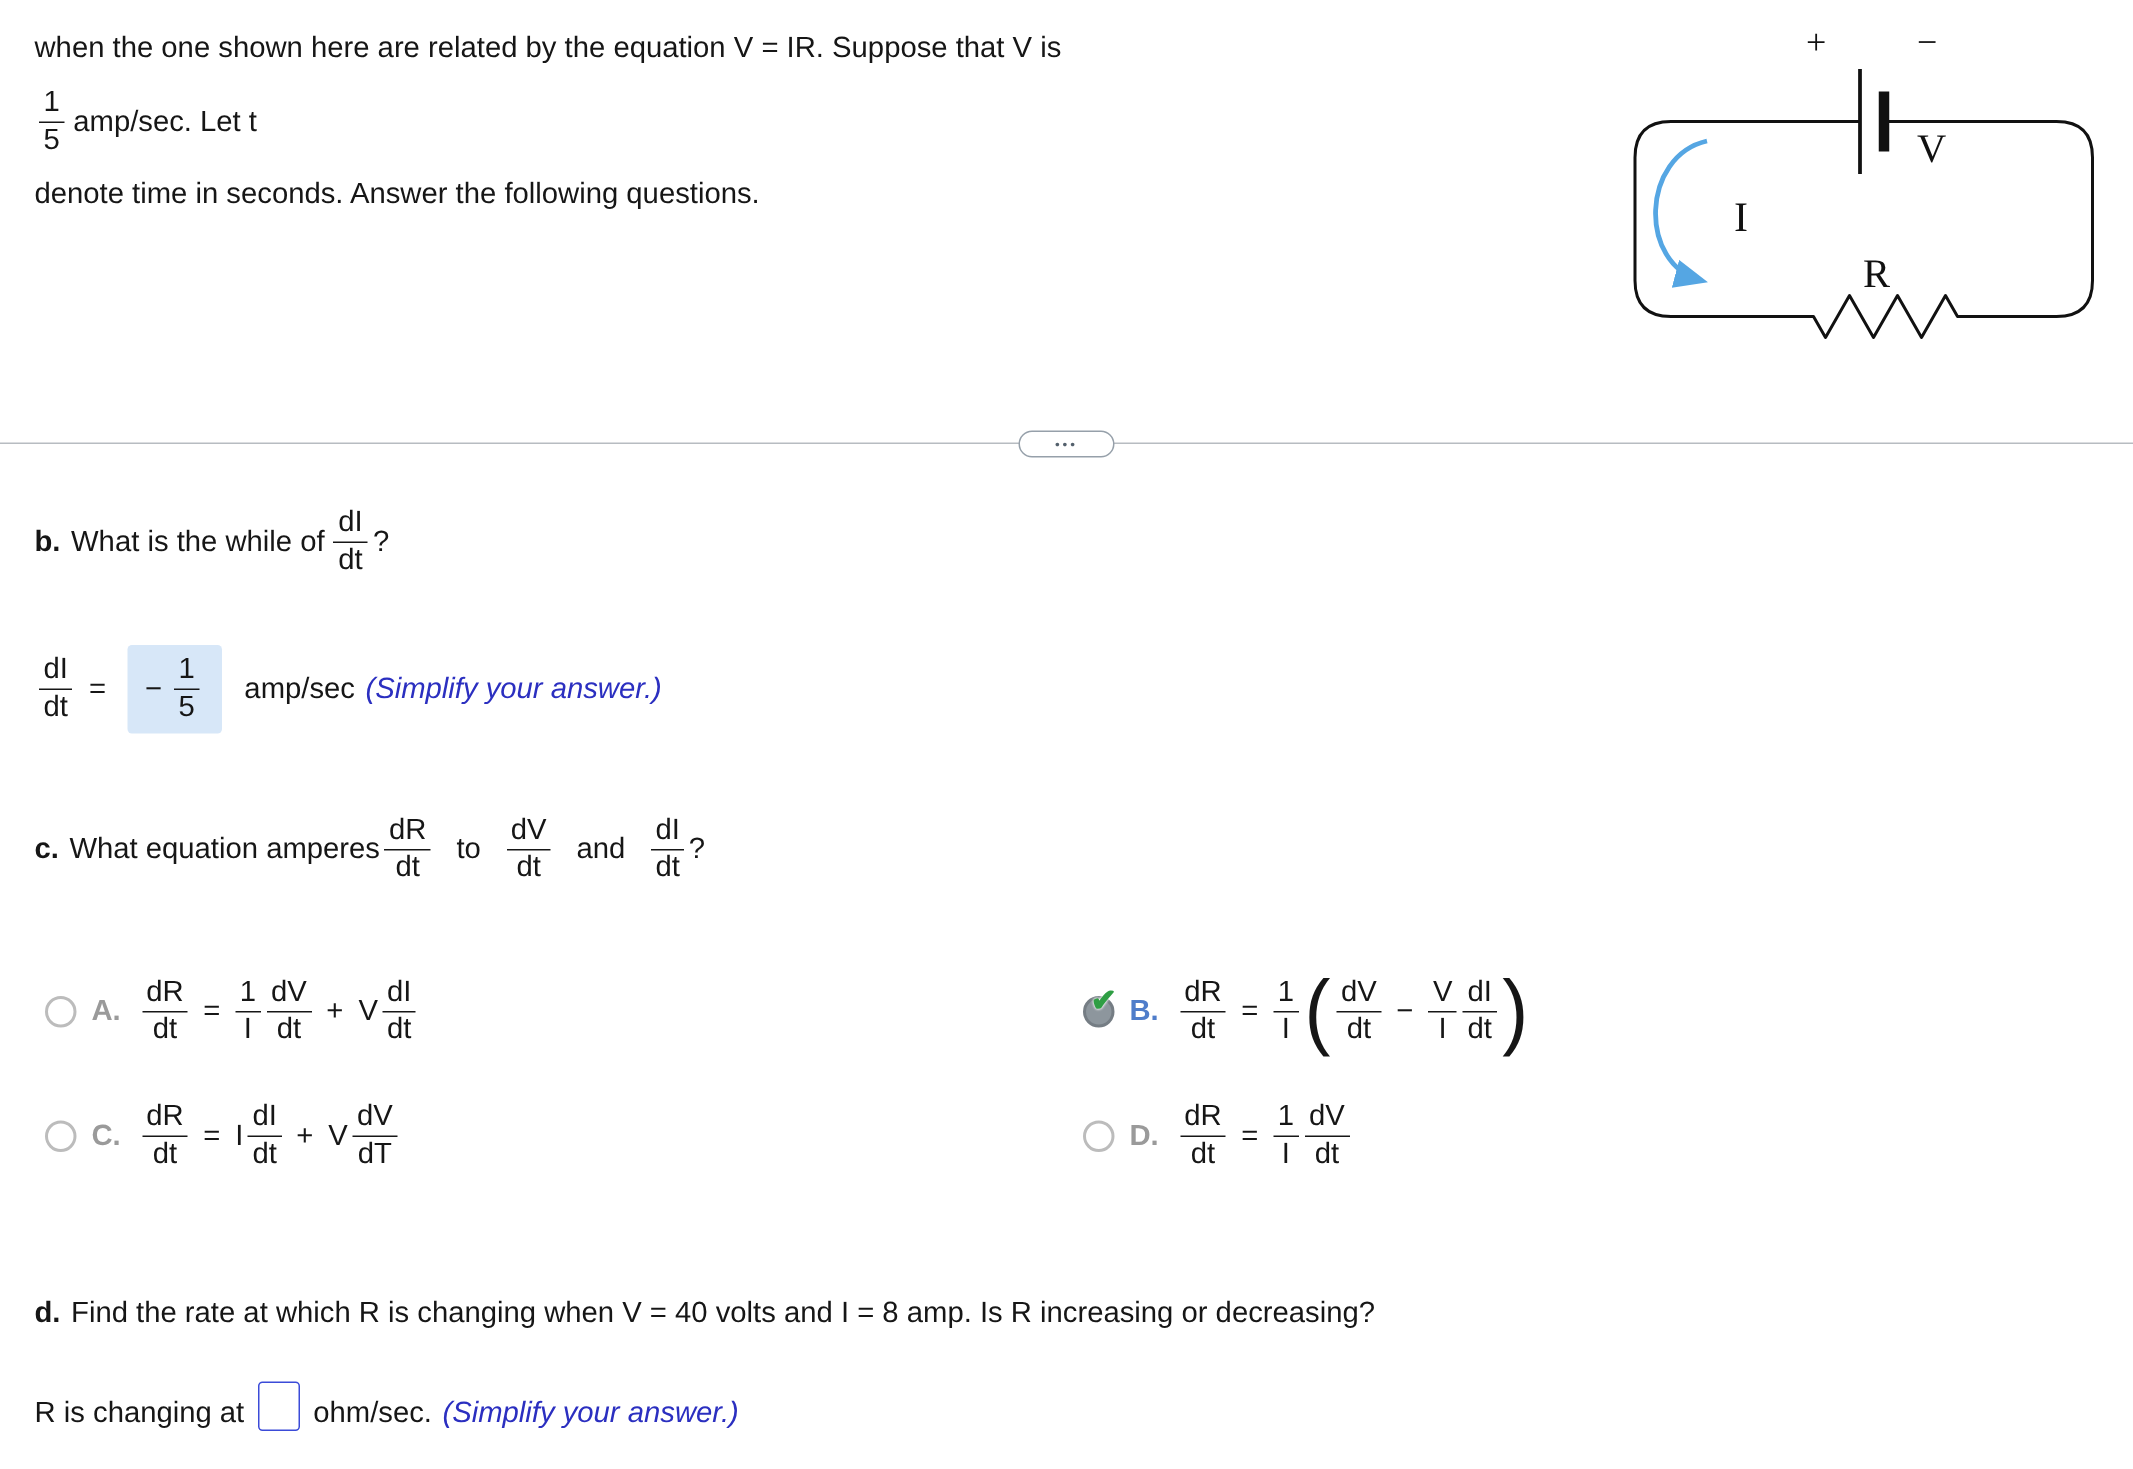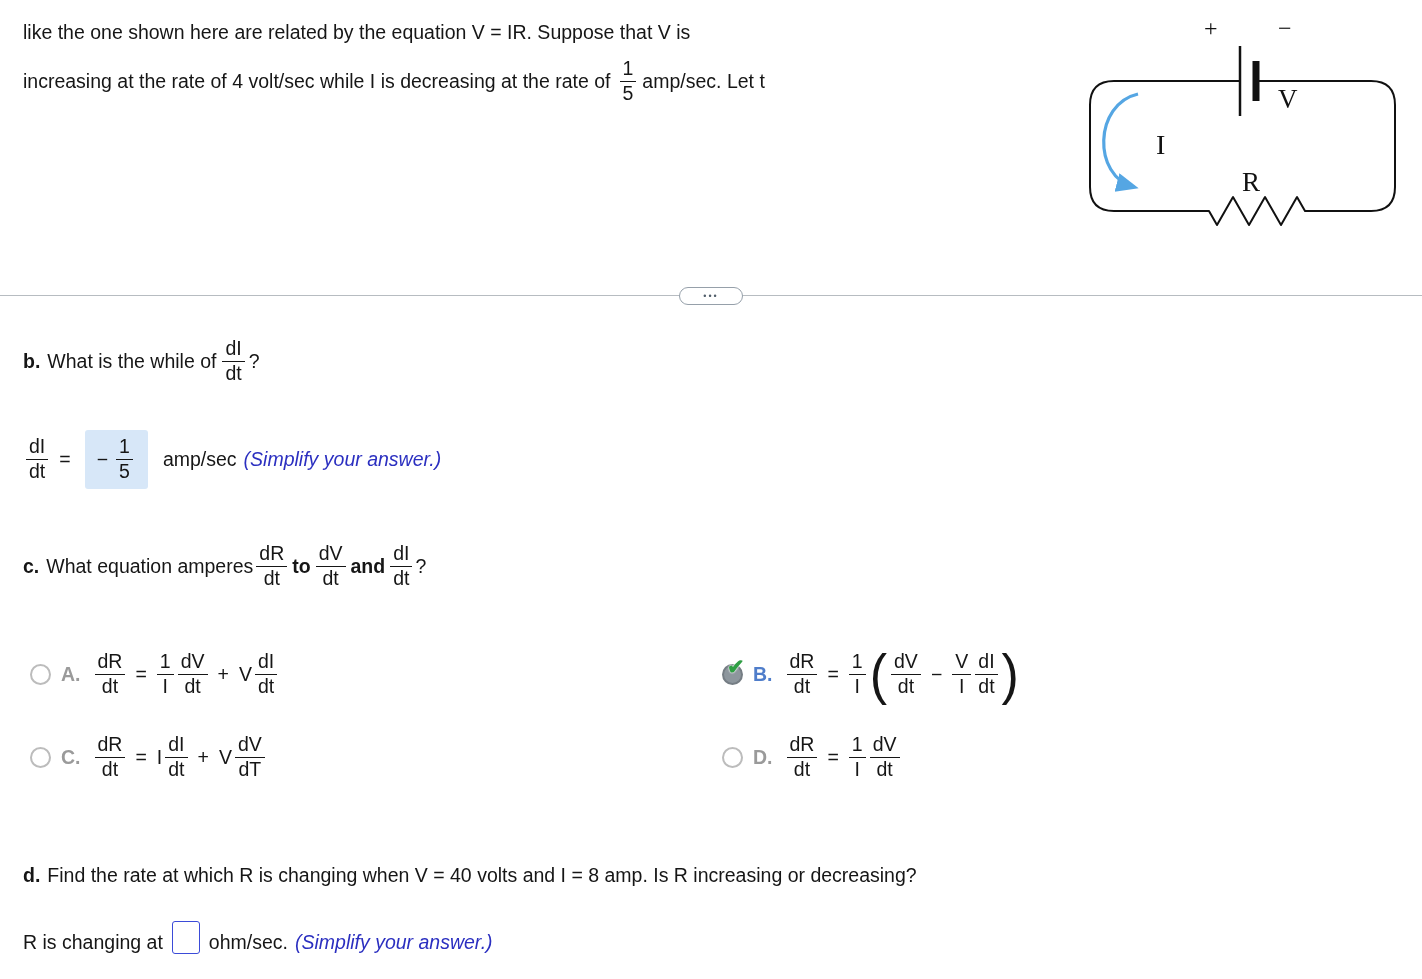--- a/index.html
+++ b/index.html
@@ -36,21 +36,21 @@
   .part-b { position:absolute; left:23px; top:338px; }
   .part-b .qmark { margin-left:1px; }
   .part-b .frac { margin-left:6px; }
 
   .answer-b { position:absolute; left:23px; top:430px; }
   .ansbox { background:#d7e7f8; border-radius:3px; padding:6px 12px; display:inline-flex; align-items:center; margin:0 6px; }
   .ansbox .minus { margin-right:5px; }
   .answer-b .unit { margin-left:9px; }
 
   .part-c { position:absolute; left:23px; top:543px; }
-  .part-c .mid { margin:0 2px;font-weight:bold; }
+  .part-c .mid { margin:0 14px; }
 
   .options { position:absolute; left:30px; top:648px; display:grid; grid-template-columns:692px auto; row-gap:34px; align-items:center; }
   .option { display:flex; align-items:center; }
   .radio { width:21px; height:21px; border-radius:50%; border:2px solid #bcbcbc; background:#fff; flex:none; position:relative; }
   .radio.selected { border-color:#757d84; background:#8d969d; }
   .radio.selected .check { position:absolute; top:-11px; left:3px; color:#2f9e44; font-size:21px; font-weight:bold;
     text-shadow:0 0 2px #fff, 0 0 2px #fff; }
   .okey { color:#9a9a9a; font-weight:700; margin:0 12px 0 10px; }
   .okey.sel { color:#4f7dca; }
   .eq { display:inline-flex; align-items:center; }
@@ -60,29 +60,29 @@
   .part-d { position:absolute; left:23px; top:864px; }
   .answer-d { position:absolute; left:23px; top:921px; display:flex; align-items:flex-end; }
   .ans-input { width:28px; height:33px; border:1.5px solid #3b4bd8; border-radius:3px; background:#fff; margin:0 9px; outline:none; }
 
   svg text { font-family:"Liberation Serif", serif; fill:#111; }
 </style>
 </head>
 <body>
 
 <div class="problem">
-  <div class="pline">like the one shown here are related by the equation V = IR. Suppose that V is</div>
+  <div class="pline">when the one shown here are related by the equation V = IR. Suppose that V is</div>
   <div class="pline fracline">
-    <span>increasing at the rate of 4 volt/sec while I is decreasing at the rate of</span>
     <span class="frac">
       <span class="num">1</span>
       <span class="den">5</span>
     </span>
     <span>amp/sec. Let t</span>
   </div>
+  <div class="pline">denote time in seconds. Answer the following questions.</div>
 </div>
 
 <div class="circuit">
   <svg width="330" height="238" viewBox="0 0 330 238">
     <defs>
       <marker id="arrow" markerWidth="9" markerHeight="8" refX="5.5" refY="3" orient="auto" markerUnits="strokeWidth">
         <path d="M0,0 L7,3 L0,6 Z" fill="#55a6e3"></path>
       </marker>
     </defs>
 

